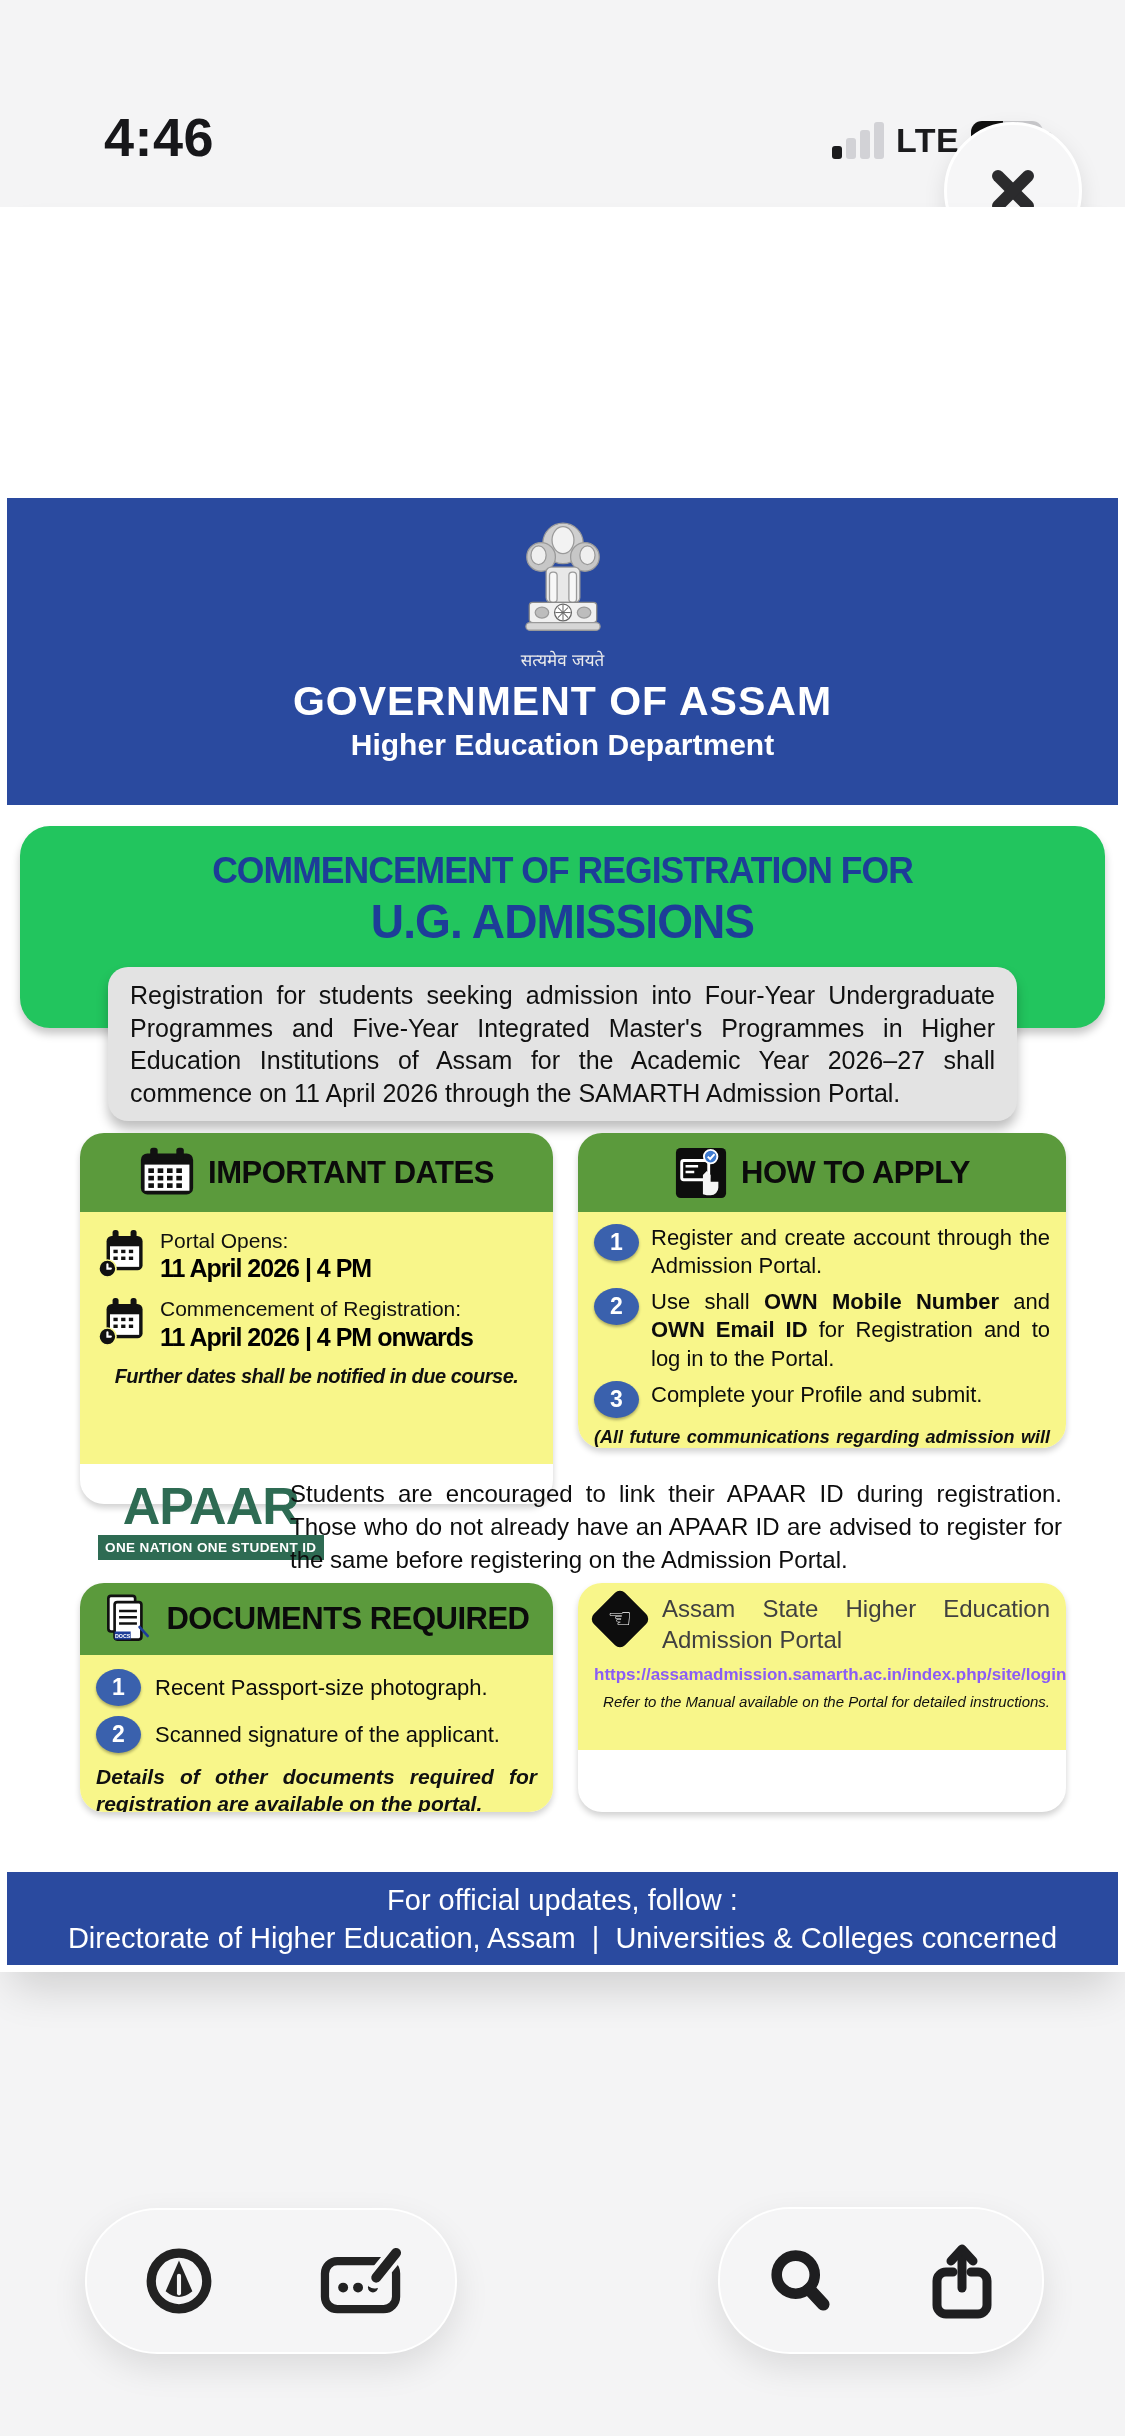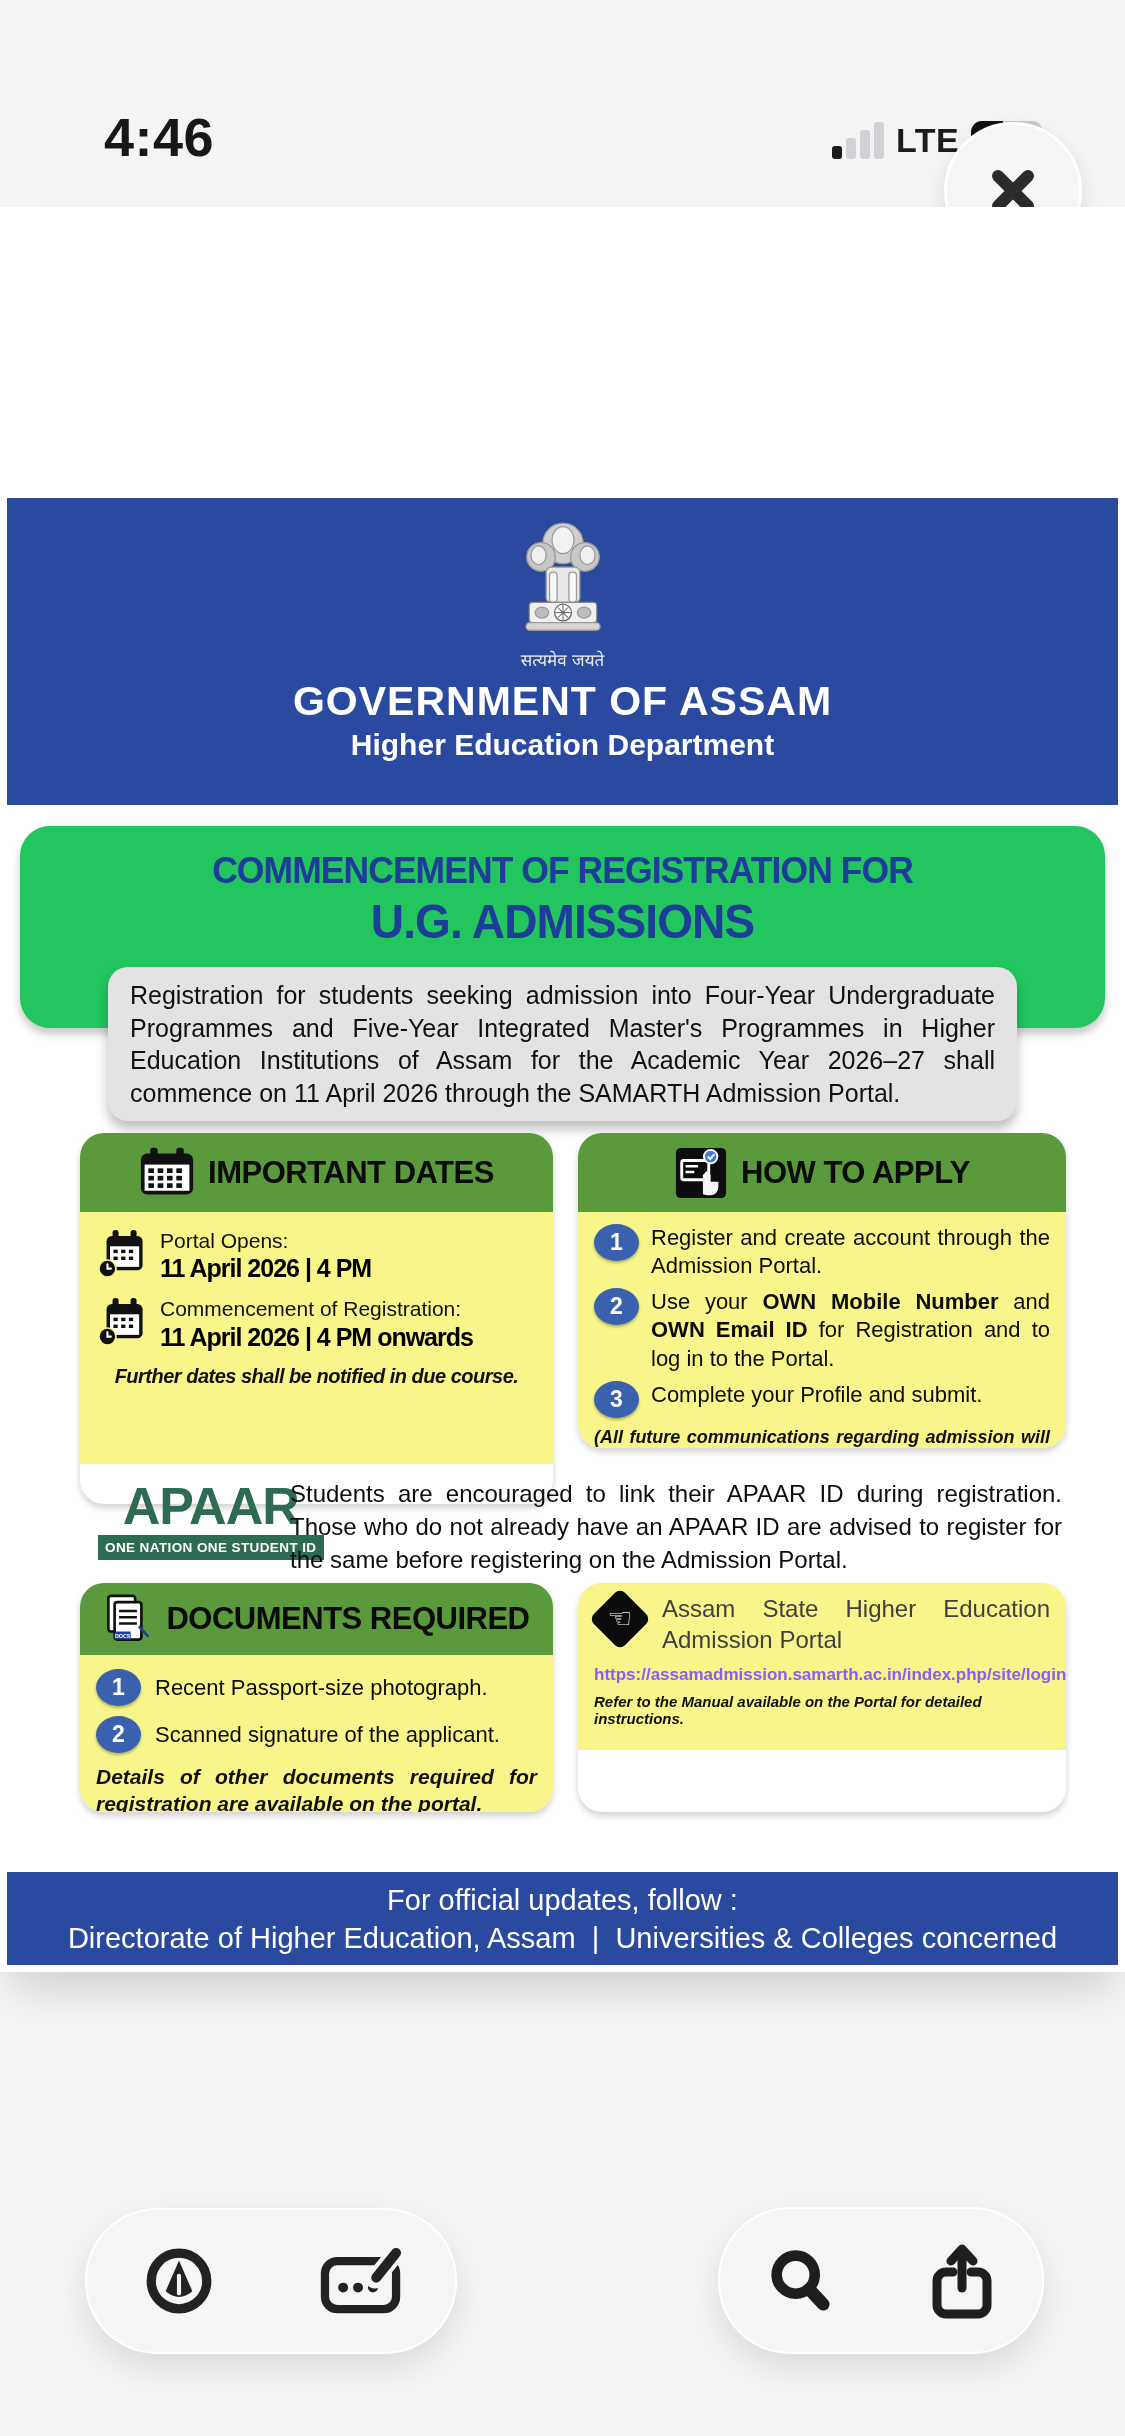--- a/index.html
+++ b/index.html
@@ -80,21 +80,21 @@
   .docitem{display:flex;gap:14px;align-items:center;margin-bottom:10px;}
   .docitem .txt{font-size:22px;color:#0c0c0c;}
   .docnote{font-size:21px;font-weight:700;font-style:italic;line-height:1.3;text-align:justify;
         color:#101010;margin-top:6px;}
   .portalrow{display:flex;gap:14px;align-items:flex-start;}
   .portalrow .txt{flex:1;font-size:24px;line-height:1.3;text-align:justify;color:#404040;}
   .diamond{flex:none;width:44px;height:44px;margin:4px 6px 0 4px;background:#0d0d0d;border-radius:7px;
         transform:rotate(45deg);display:flex;align-items:center;justify-content:center;}
   .diamond span{transform:rotate(-45deg);color:#fff;font-size:28px;line-height:1;font-family:"DejaVu Sans",sans-serif;}
   .purl{font-size:17px;font-weight:800;color:#8b5cf6;text-align:center;margin-top:10px;white-space:nowrap;}
-  .pnote{font-size:15px;font-weight:700;font-style:italic;color:#101010;text-align:left;margin-top:8px;}
+  .pnote{font-size:15px;font-weight:400;font-style:italic;color:#101010;text-align:right;margin-top:8px;}
   
   .apaarlogo{position:absolute;left:98px;top:1480px;display:flex;flex-direction:column;align-items:center;}
   .apaarword{font-size:52px;font-weight:800;color:#2e6b53;letter-spacing:-1px;line-height:1;}
   .apaarbar{margin-top:3px;background:#2e6b53;color:#fff;font-size:13.5px;font-weight:700;
         letter-spacing:.4px;padding:5px 7px;white-space:nowrap;}
   .apaartext{position:absolute;left:290px;width:772px;top:1477px;font-size:24px;line-height:1.38;
         text-align:justify;color:#0c0c0c;}
   
   .bfooter{position:absolute;left:7px;right:7px;top:1872px;height:93px;background:#2a4a9f;color:#fff;}
   .bf1{position:absolute;left:0;right:0;top:12px;text-align:center;font-size:29px;}
@@ -263,21 +263,21 @@
         </svg>
         <span class="ctitle">HOW TO APPLY</span>
       </div>
       <div class="cbody">
         <div class="step">
           <div class="num">1</div>
           <div class="txt">Register and create account through the Admission Portal.</div>
         </div>
         <div class="step">
           <div class="num">2</div>
-          <div class="txt"><span>Use your </span><b>OWN Mobile Number</b><span> and </span><b>OWN Email ID</b><span> for Registration and to log in to the Portal.</span></div>
+          <div class="txt"><span>Use shall </span><b>OWN Mobile Number</b><span> and </span><b>OWN Email ID</b><span> for Registration and to log in to the Portal.</span></div>
         </div>
         <div class="step">
           <div class="num">3</div>
           <div class="txt">Complete your Profile and submit.</div>
         </div>
         <div class="smallnote">(All future communications regarding admission will be made through the registered mobile number and email ID)</div>
       </div>
     </div>
 
     <div class="apaarlogo" style="top:1273px;">

